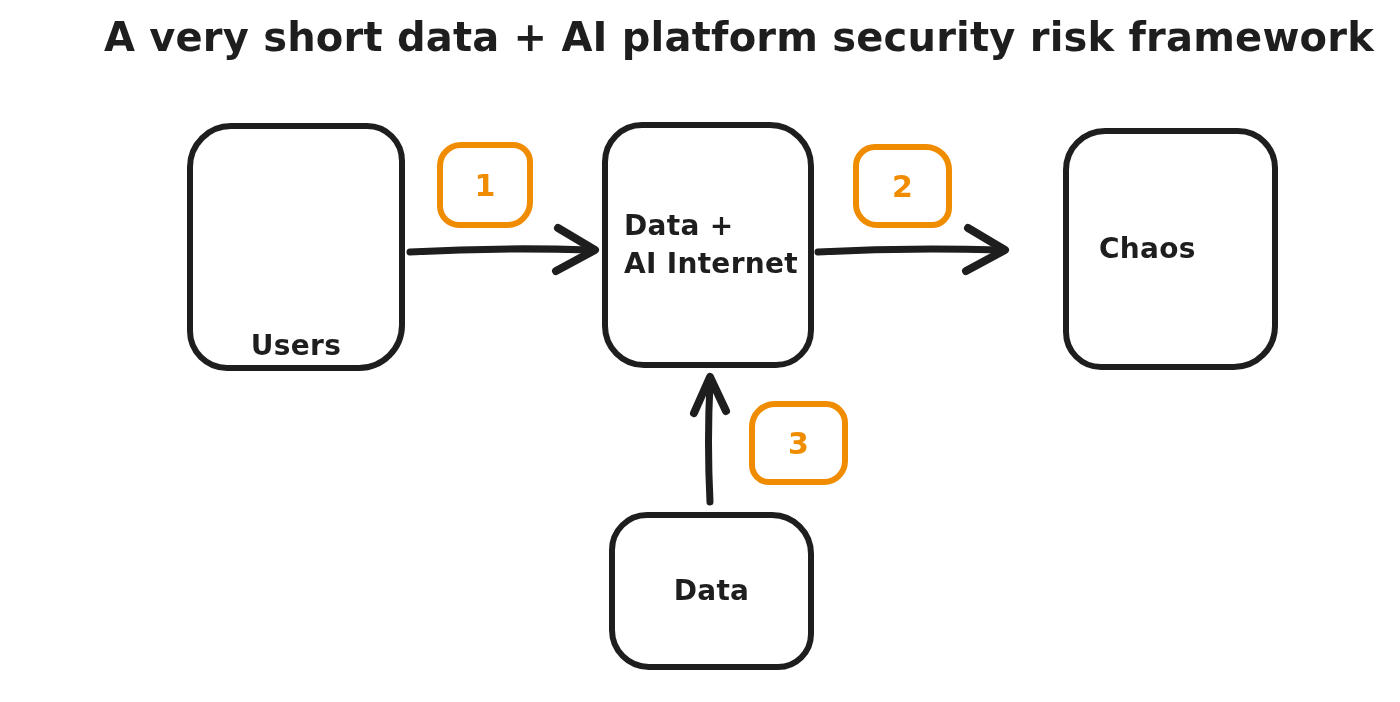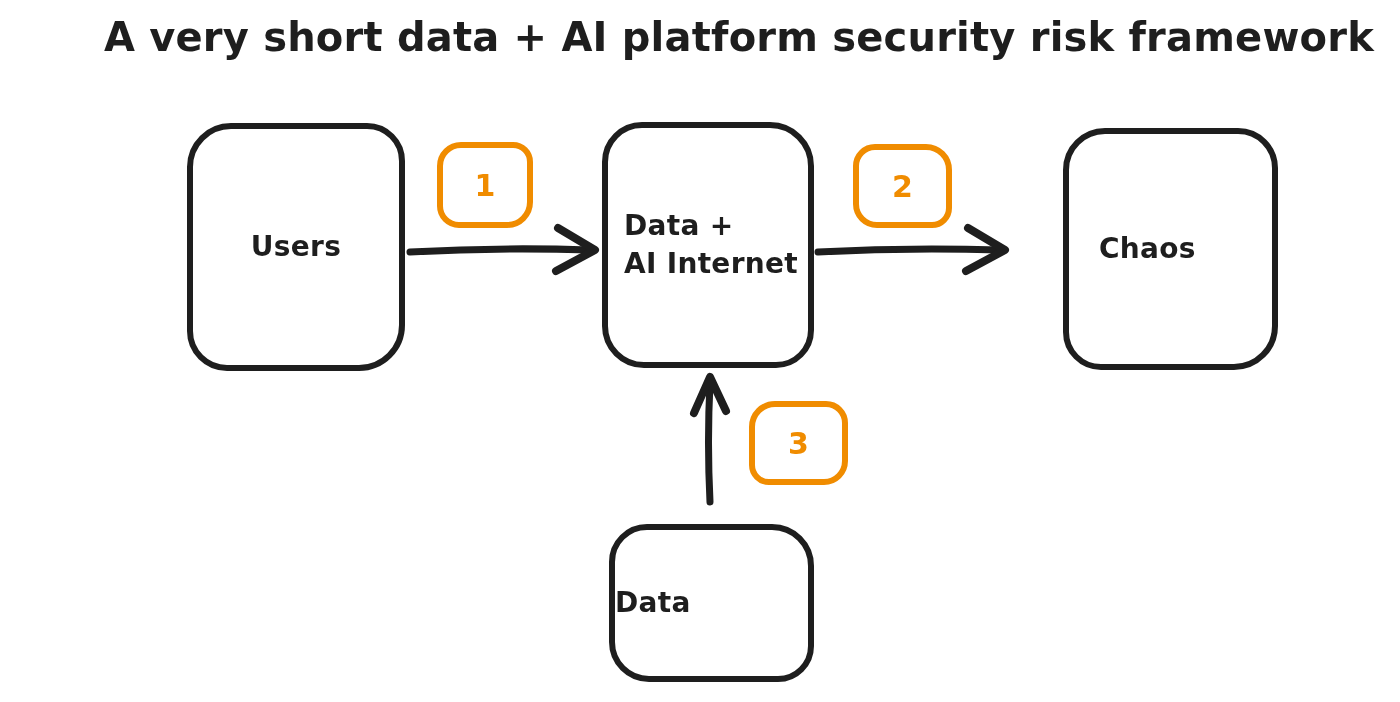--- a/index.html
+++ b/index.html
@@ -46,37 +46,38 @@
     line-height: 1.35;
     letter-spacing: 0.3px;
     color: var(--stroke);
   }
   .node .line { display: block; }
 
   #node-users {
     left: 148px; top: 123px; width: 218px; height: 248px;
     border-radius: 44px 38px 46px 40px;
     align-items: center;
+    justify-content: flex-end;
   }
   #node-platform {
     left: 563px; top: 122px; width: 212px; height: 246px;
     border-radius: 40px 44px 38px 42px;
     align-items: flex-start;
     padding-left: 16px;
   }
   #node-chaos {
     left: 1024px; top: 128px; width: 215px; height: 242px;
     border-radius: 42px 40px 44px 38px;
     align-items: flex-start;
     padding-left: 30px;
   }
   #node-data {
-    left: 570px; top: 524px; width: 205px; height: 158px;
+    left: 570px; top: 512px; width: 205px; height: 158px;
     border-radius: 38px 42px 36px 40px;
-    align-items: flex-start;
+    align-items: center;
   }
 
   .badge {
     position: absolute;
     background: var(--background);
     border: 6px solid var(--accent);
     color: var(--accent);
     display: flex;
     align-items: center;
     justify-content: center;

